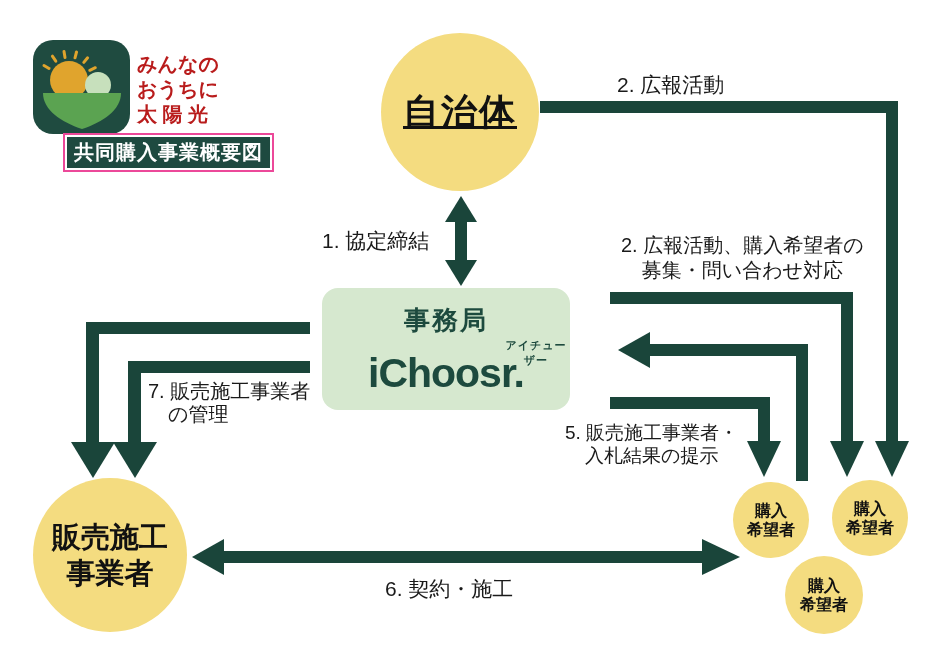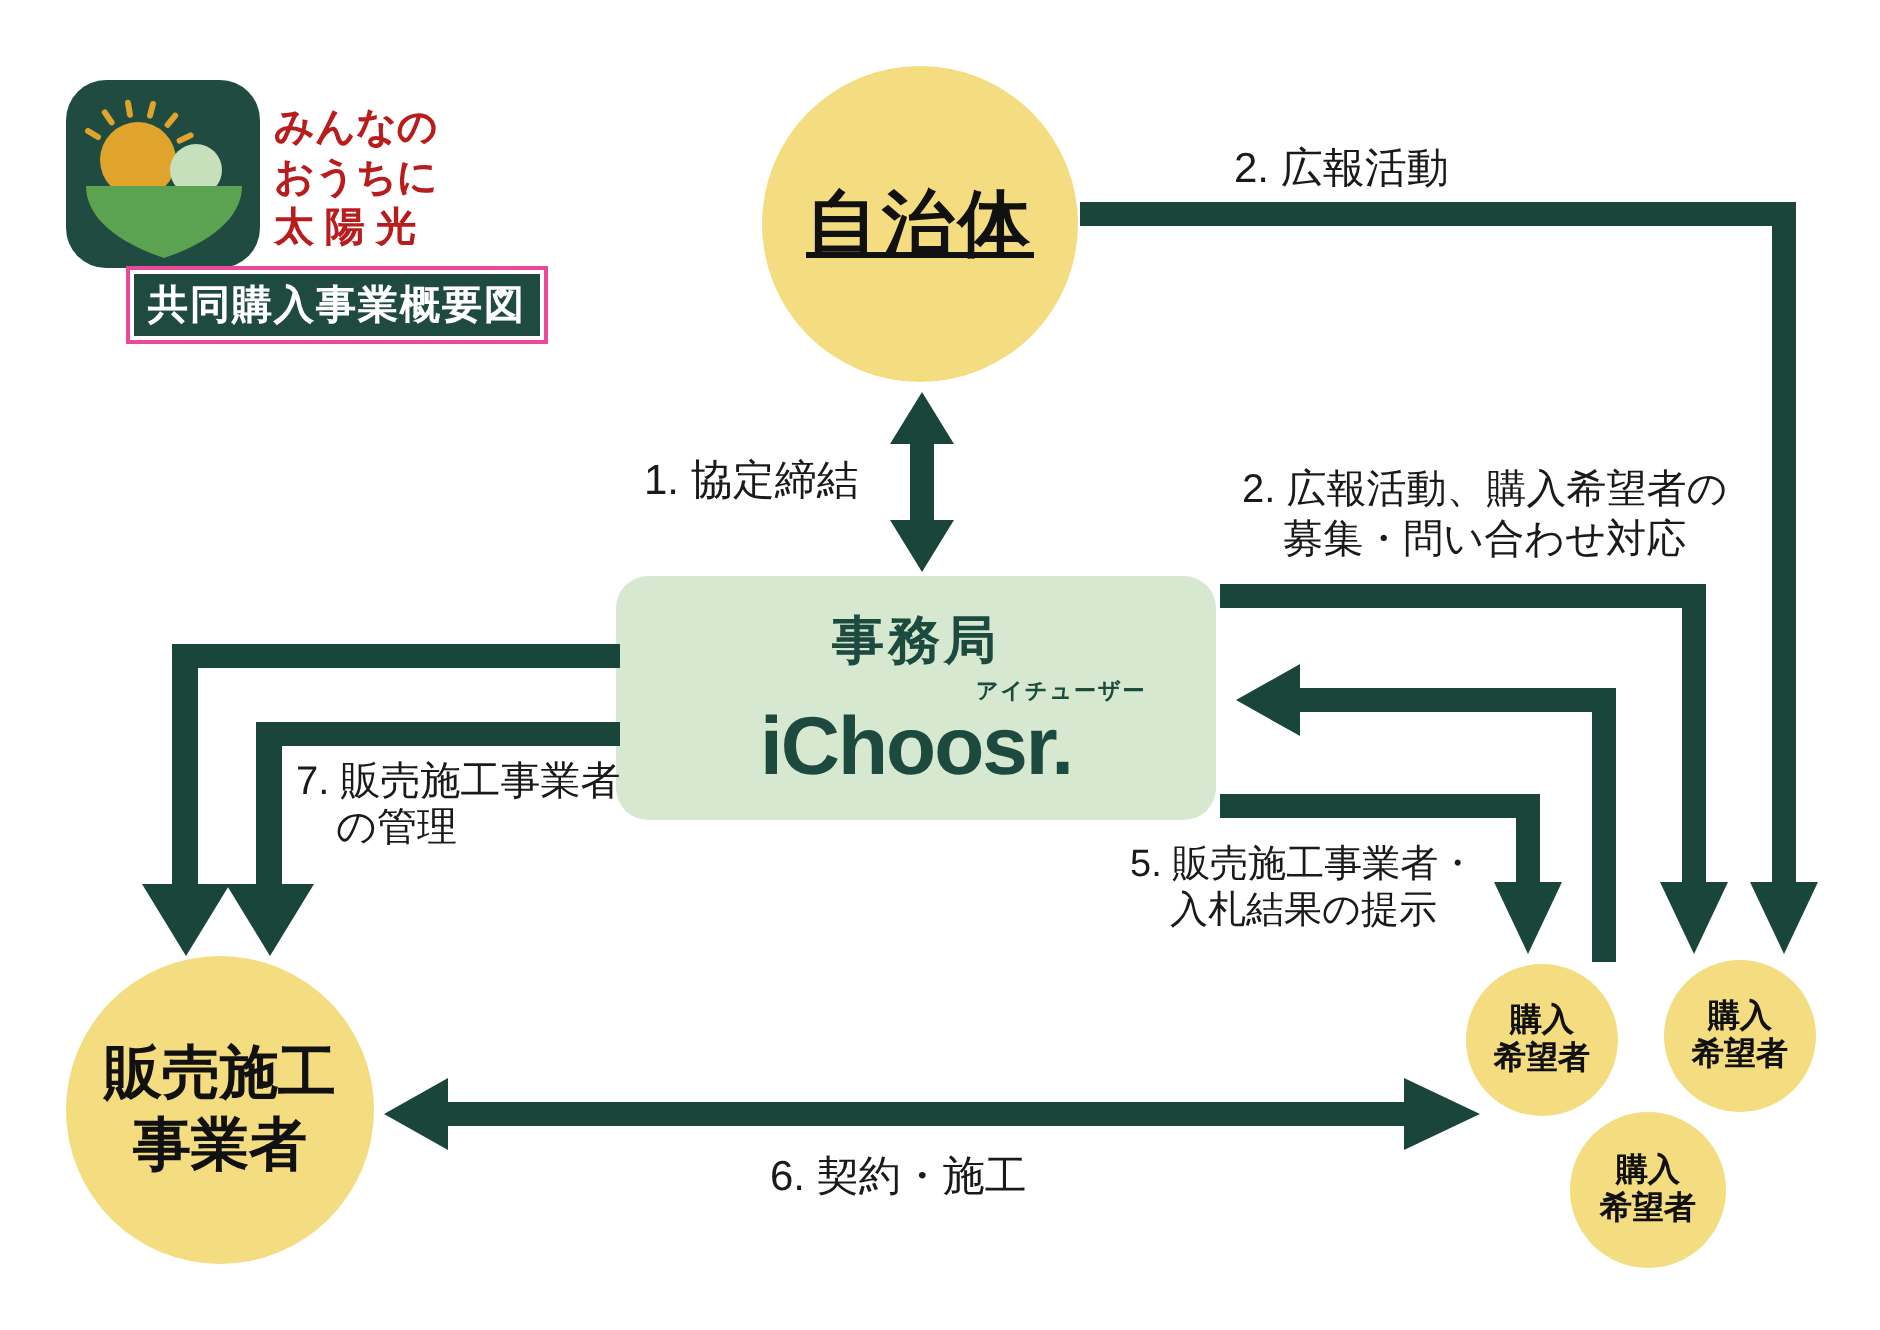--- a/index.html
+++ b/index.html
@@ -65,21 +65,21 @@
       <path d="M10 53 L88 53 C88 70 70 82 49 89 C28 82 10 70 10 53 Z" fill="#5BA351"></path>
     </svg>
   </div>
   <div class="tagline"><span>みんなの</span><br><span>おうちに</span><br><span>太 陽 光</span></div>
   <div class="badge">共同購入事業概要図</div>
 
   <div class="circle" style="left:381px;top:33px;width:158px;height:158px;font-size:36px;letter-spacing:2px;text-decoration:underline;">
     <span>自治体</span>
   </div>
 
-  <div class="box" style="left:308px;top:288px;width:300px;height:122px;">
+  <div class="box" style="left:322px;top:288px;width:248px;height:122px;">
     <div class="jimu">事務局</div>
     <div class="furigana">アイチューザー</div>
     <div class="ichoosr">iChoosr.</div>
   </div>
 
   <div class="circle" style="left:33px;top:478px;width:154px;height:154px;font-size:29px;line-height:36px;">
     <span><span>販売施工</span><br><span>事業者</span></span>
   </div>
 
   <div class="circle" style="left:733px;top:482px;width:76px;height:76px;font-size:16px;line-height:19px;">

